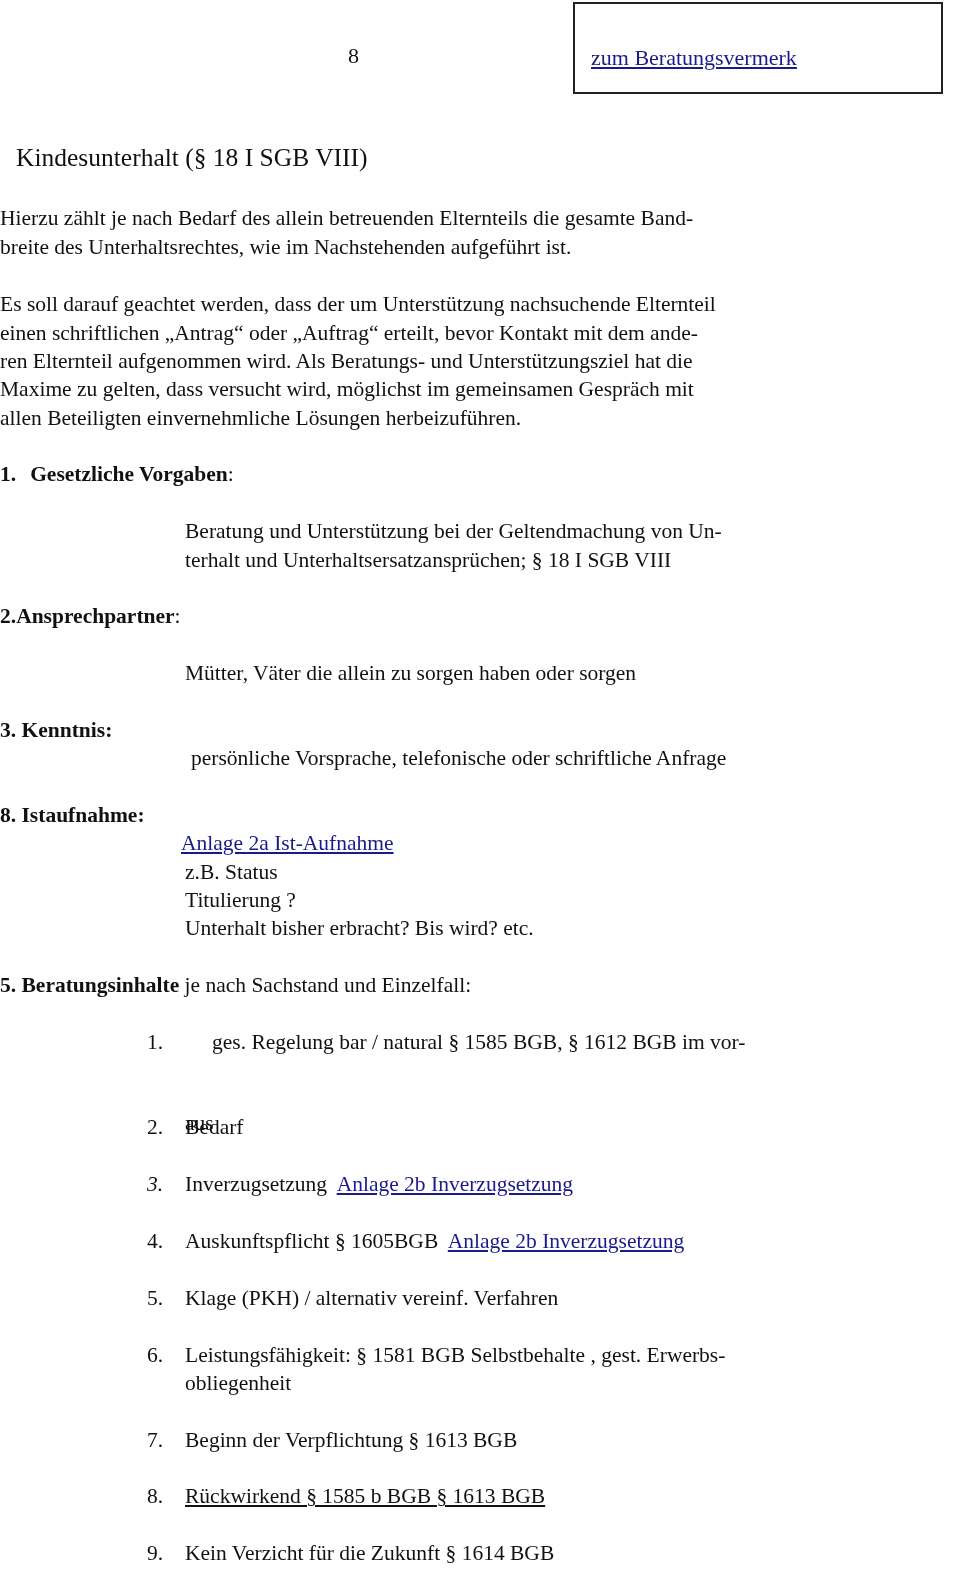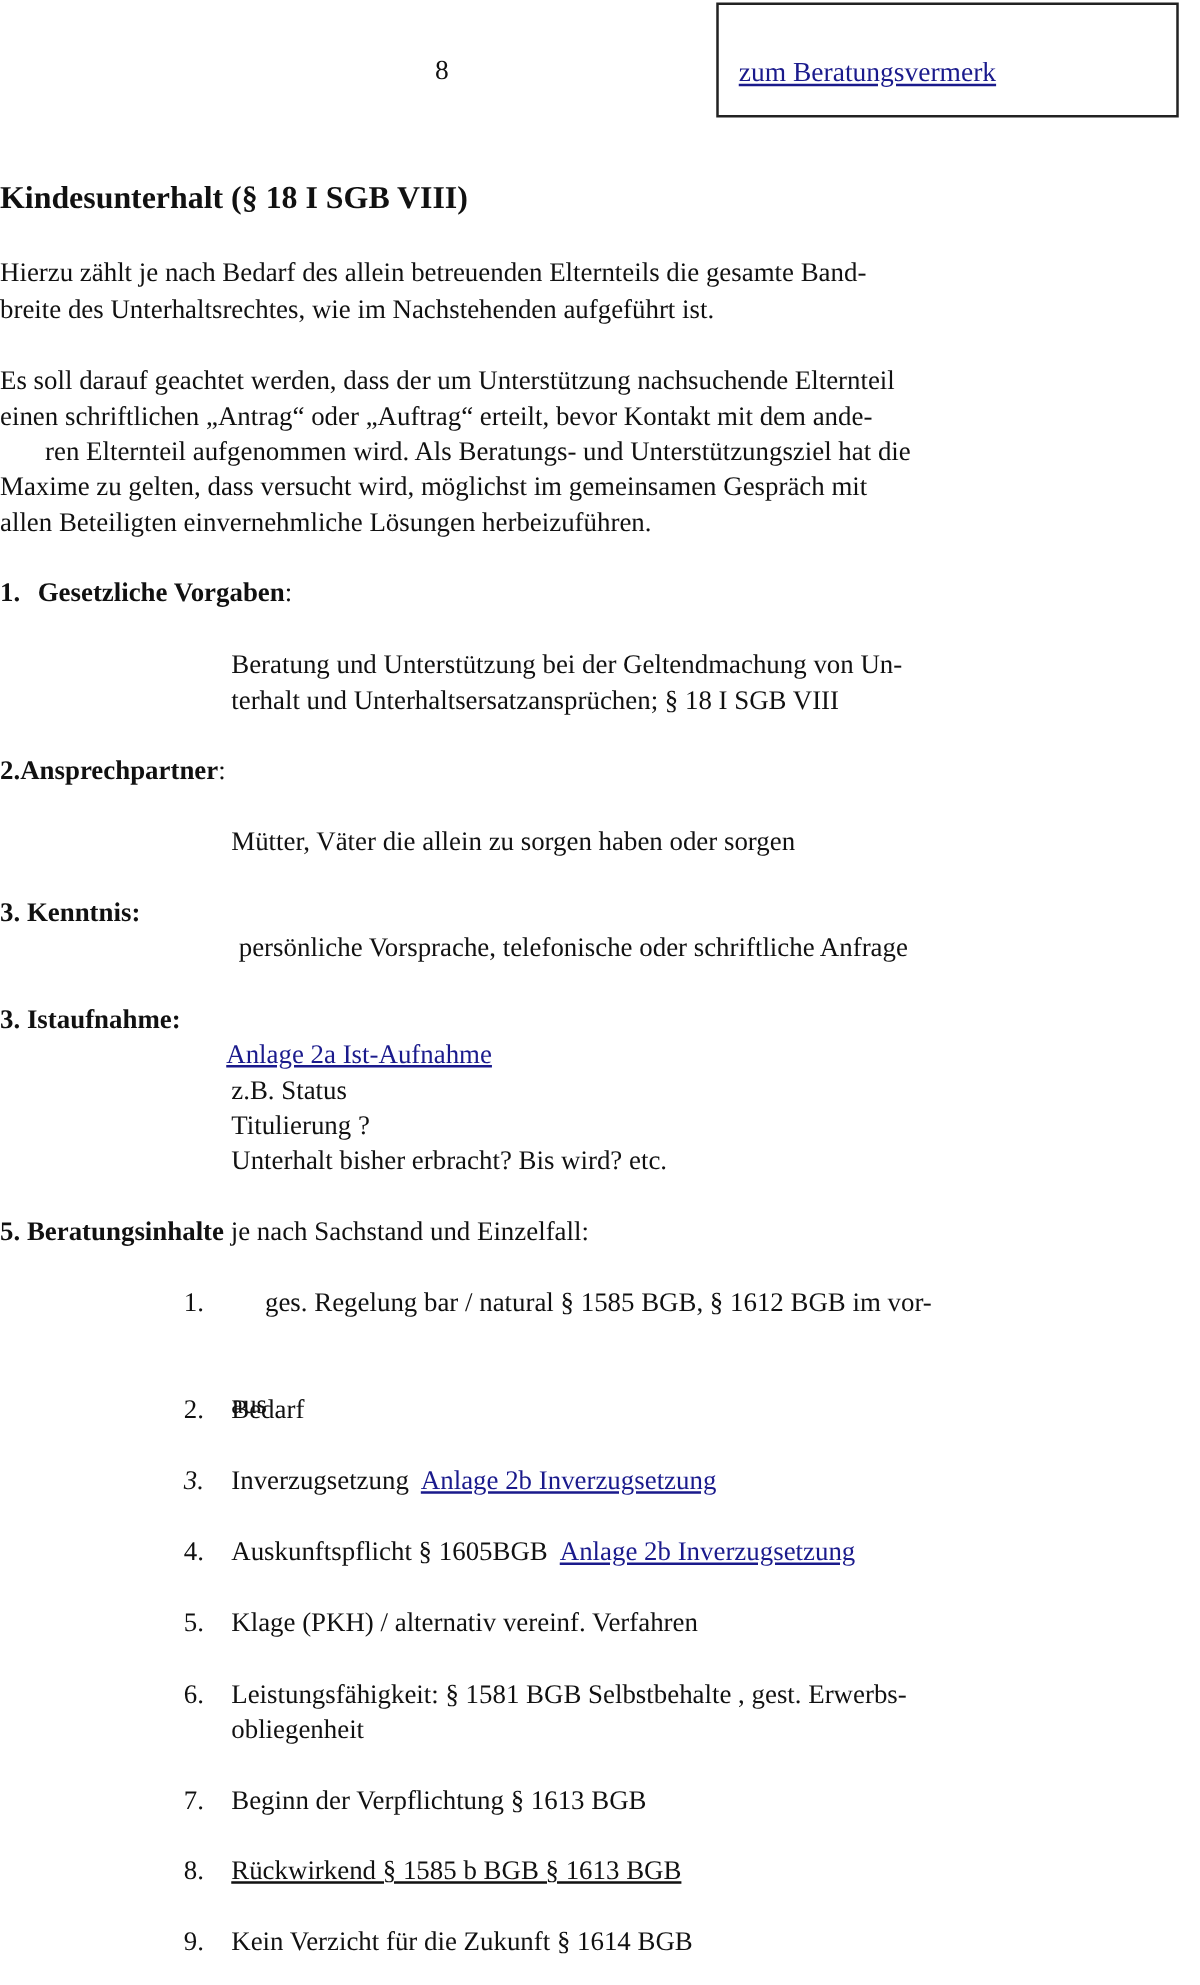--- a/index.html
+++ b/index.html
@@ -37,24 +37,24 @@
       border: 2px solid #222222;
       box-sizing: border-box;
     }
     .nav-box .link {
       position: absolute;
       left: 16px;
       white-space: nowrap;
       font-size: 22px;
     }
     .title {
-      left: 0px;
+      left: 16px;
       top: 143px;
       font-size: 25.5px;
-      font-weight: bold;
+      font-weight: normal;
     }
     .para {
       position: absolute;
       left: 0px;
       white-space: nowrap;
     }
     .section-heading {
       font-weight: bold;
     }
     .list-num {
@@ -77,39 +77,39 @@
   <span class="link" style="top:39px;">zum Beratungsvermerk</span>
 </div>
 
 <div class="abs title">Kindesunterhalt (§ 18 I SGB VIII)</div>
 
 <div class="para" style="top:204px;">Hierzu zählt je nach Bedarf des allein betreuenden Elternteils die gesamte Band-</div>
 <div class="para" style="top:233px;">breite des Unterhaltsrechtes, wie im Nachstehenden aufgeführt ist.</div>
 
 <div class="para" style="top:290px;">Es soll darauf geachtet werden, dass der um Unterstützung nachsuchende Elternteil</div>
 <div class="para" style="top:319px;">einen schriftlichen „Antrag“ oder „Auftrag“ erteilt, bevor Kontakt mit dem ande-</div>
-<div class="para" style="top:347px;margin-left:36px;">ren Elternteil aufgenommen wird. Als Beratungs- und Unterstützungsziel hat die</div>
+<div class="para" style="top:347px;">ren Elternteil aufgenommen wird. Als Beratungs- und Unterstützungsziel hat die</div>
 <div class="para" style="top:375px;">Maxime zu gelten, dass versucht wird, möglichst im gemeinsamen Gespräch mit</div>
 <div class="para" style="top:404px;">allen Beteiligten einvernehmliche Lösungen herbeizuführen.</div>
 
 <div class="para" style="top:460px;">
   <span class="section-heading">1.</span><span class="section-heading" style="margin-left:14px;">Gesetzliche Vorgaben</span><span>:</span>
 </div>
 <div class="para" style="left:185px; top:517px;">Beratung und Unterstützung bei der Geltendmachung von Un-</div>
 <div class="para" style="left:185px; top:546px;">terhalt und Unterhaltsersatzansprüchen; § 18 I SGB VIII</div>
 
 <div class="para" style="top:602px;">
   <span class="section-heading">2.</span><span class="section-heading">Ansprechpartner</span><span>:</span>
 </div>
 <div class="para" style="left:185px; top:659px;">Mütter, Väter die allein zu sorgen haben oder sorgen</div>
 
 <div class="para section-heading" style="top:716px;">3. Kenntnis:</div>
 <div class="para" style="left:191px; top:744px;">persönliche Vorsprache, telefonische oder schriftliche Anfrage</div>
 
-<div class="para section-heading" style="top:801px;">3. Istaufnahme:</div>
+<div class="para section-heading" style="top:801px;">8. Istaufnahme:</div>
 <div class="para" style="left:181px; top:829px;">
   <span class="link">Anlage 2a Ist-Aufnahme</span>
 </div>
 <div class="para" style="left:185px; top:858px;">z.B. Status</div>
 <div class="para" style="left:185px; top:886px;">Titulierung ?</div>
 <div class="para" style="left:185px; top:914px;">Unterhalt bisher erbracht? Bis wird? etc.</div>
 
 <div class="para" style="top:971px;">
   <span class="section-heading">5. Beratungsinhalte</span><span> je nach Sachstand und Einzelfall:</span>
 </div>

